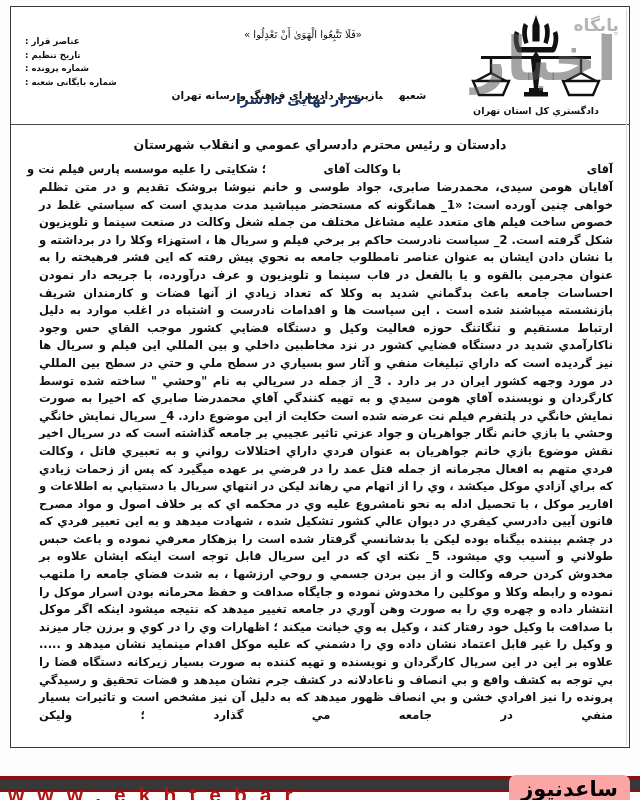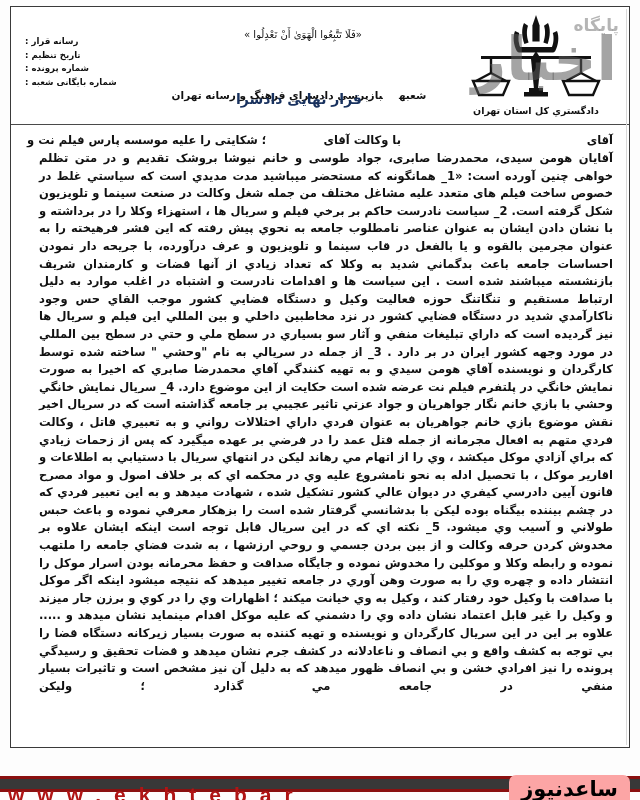--- a/index.html
+++ b/index.html
@@ -236,21 +236,21 @@
 </head>
 <body>
 
 <div id="page">
 
   <div id="sheet">
 
     <div id="header">
 
       <div id="meta">
-        <div class="meta-row">رسانه قرار :</div>
+        <div class="meta-row">عناصر قرار :</div>
         <div class="meta-row">تاریخ تنظیم :</div>
         <div class="meta-row">شماره پرونده :</div>
         <div class="meta-row">شماره بایگانی شعبه :</div>
       </div>
 
       <div id="verse">«فَلَا تَتَّبِعُوا الْهَوَىٰ أَنْ تَعْدِلُوا »</div>
 
       <div id="branch-line">
         <span class="branch-word">شعبه</span><span>بازپرسي دادسراي فرهنگ و رسانه تهران</span>
       </div>
@@ -294,20 +294,21 @@
       </div>
 
       <div id="wm-emblem">
         <div class="wm-small">پایگاه</div>
         <div class="wm-big">اخبار</div>
       </div>
     </div>
 
     <div id="body">
 
+      <div id="addressee">دادستان و رئیس محترم دادسراي عمومي و انقلاب شهرستان</div>
 
       <div id="party-row">
         <span class="p-right">آقای</span>
         <span class="p-mid">با وکالت آقای</span>
         <span class="p-left">؛ شکایتی را علیه موسسه پارس فیلم نت و</span>
       </div>
 
       <div id="paragraph">آقایان هومن سیدی، محمدرضا صابری، جواد طوسی و خانم نیوشا بروشک تقدیم و در متن تظلم خواهی چنین آورده است: «1_ همانگونه که مستحضر میباشید مدت مدیدي است که سیاستي غلط در خصوص ساخت فیلم های متعدد علیه مشاغل مختلف من جمله شغل وکالت در صنعت سینما و تلویزیون شکل گرفته است. 2_ سیاست نادرست حاکم بر برخي فیلم و سریال ها ، استهزاء وکلا را در برداشته و با نشان دادن ایشان به عنوان عناصر نامطلوب جامعه به نحوي پیش رفته که این قشر فرهیخته را به عنوان مجرمین بالقوه و یا بالفعل در قاب سینما و تلویزیون و عرف درآورده، با جریحه دار نمودن احساسات جامعه باعث بدگماني شدید به وکلا که تعداد زیادي از آنها قضات و کارمندان شریف بازنشسته میباشند شده است . این سیاست ها و اقدامات نادرست و اشتباه در اغلب موارد به دلیل ارتباط مستقیم و تنگاتنگ حوزه فعالیت وکیل و دستگاه قضایي کشور موجب القاي حس وجود ناکارآمدي شدید در دستگاه قضایي کشور در نزد مخاطبین داخلي و بین المللي این فیلم و سریال ها نیز گردیده است که داراي تبلیغات منفي و آثار سو بسیاري در سطح ملي و حتي در سطح بین المللي در مورد وجهه کشور ایران در بر دارد . 3_ از جمله در سریالي به نام "وحشي " ساخته شده توسط کارگردان و نویسنده آقاي هومن سیدي و به تهیه کنندگي آقاي محمدرضا صابري که اخیرا به صورت نمایش خانگي در پلتفرم فیلم نت عرضه شده است حکایت از این موضوع دارد. 4_ سریال نمایش خانگي وحشي با بازي خانم نگار جواهریان و جواد عزتي تاثیر عجیبي بر جامعه گذاشته است که در سریال اخیر نقش موضوع بازي خانم جواهریان به عنوان فردي داراي اختلالات رواني و به تعبیري قاتل ، وکالت فردي متهم به افعال مجرمانه از جمله قتل عمد را در فرضي بر عهده میگیرد که پس از زحمات زیادي که براي آزادي موکل میکشد ، وي را از اتهام مي رهاند لیکن در انتهاي سریال با دستیابي به اطلاعات و اقاریر موکل ، با تحصیل ادله به نحو نامشروع علیه وي در محکمه اي که بر خلاف اصول و مواد مصرح قانون آیین دادرسي کیفري در دیوان عالي کشور تشکیل شده ، شهادت میدهد و به این تعبیر فردي که در چشم بیننده بیگناه بوده لیکن با بدشانسي گرفتار شده است را بزهکار معرفي نموده و باعث حبس طولاني و آسیب وي میشود. 5_ نکته اي که در این سریال قابل توجه است اینکه ایشان علاوه بر مخدوش کردن حرفه وکالت و از بین بردن جسمي و روحي ارزشها ، به شدت فضاي جامعه را ملتهب نموده و رابطه وکلا و موکلین را مخدوش نموده و جایگاه صداقت و حفظ محرمانه بودن اسرار موکل را انتشار داده و چهره وي را به صورت وهن آوري در جامعه تغییر میدهد که نتیجه میشود اینکه اگر موکل با صداقت با وکیل خود رفتار کند ، وکیل به وي خیانت میکند ؛ اظهارات وي را در کوي و برزن جار میزند و وکیل را غیر قابل اعتماد نشان داده وي را دشمني که علیه موکل اقدام مینماید نشان میدهد و ..... علاوه بر این در این سریال کارگردان و نویسنده و تهیه کننده به صورت بسیار زیرکانه دستگاه قضا را بي توجه به کشف واقع و بي انصاف و ناعادلانه در کشف جرم نشان میدهد و قضات تحقیق و رسیدگي پرونده را نیز افرادي خشن و بي انصاف ظهور میدهد که به دلیل آن نیز مشخص است و تاثیرات بسیار منفي در جامعه مي گذارد ؛ ولیکن</div>
     </div>
   </div>

